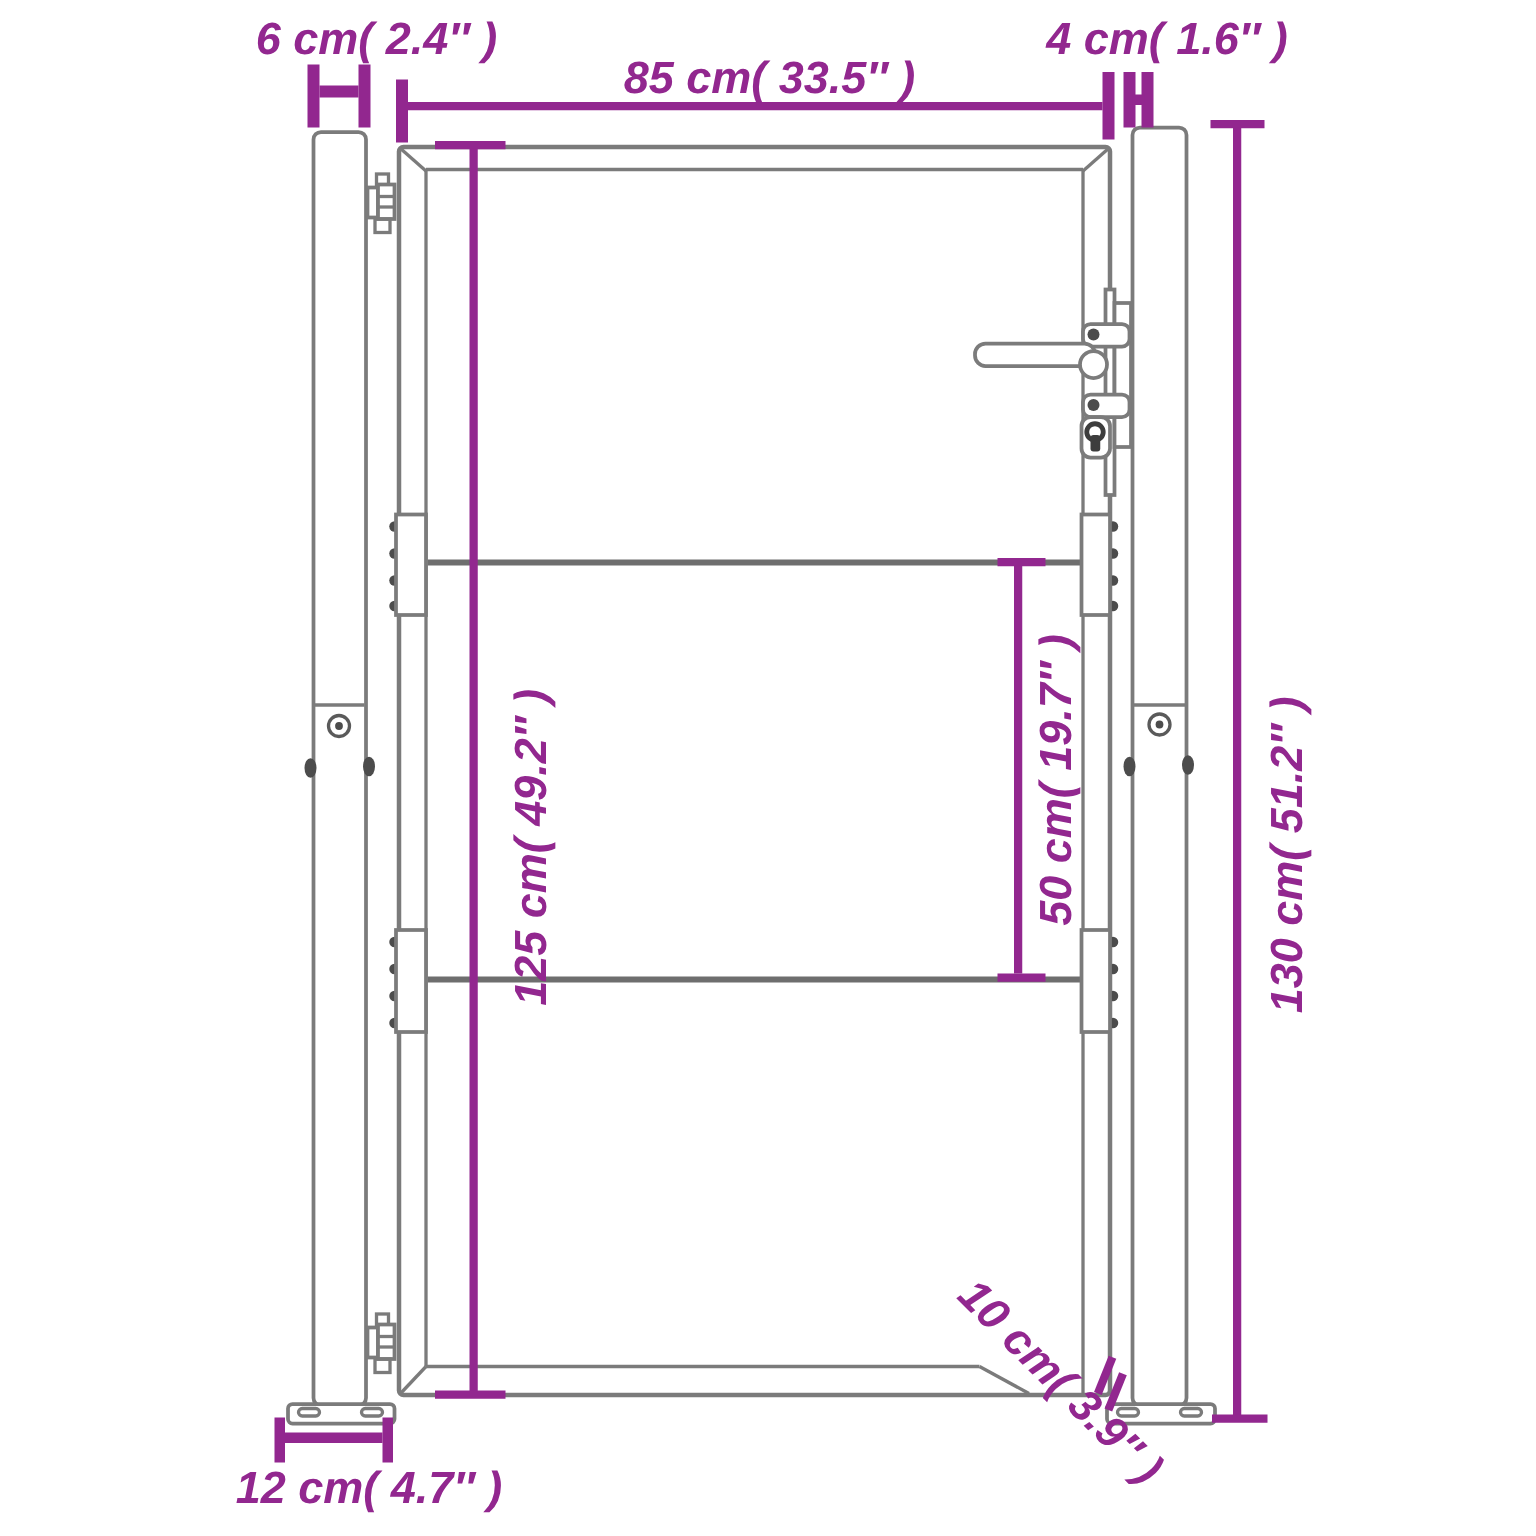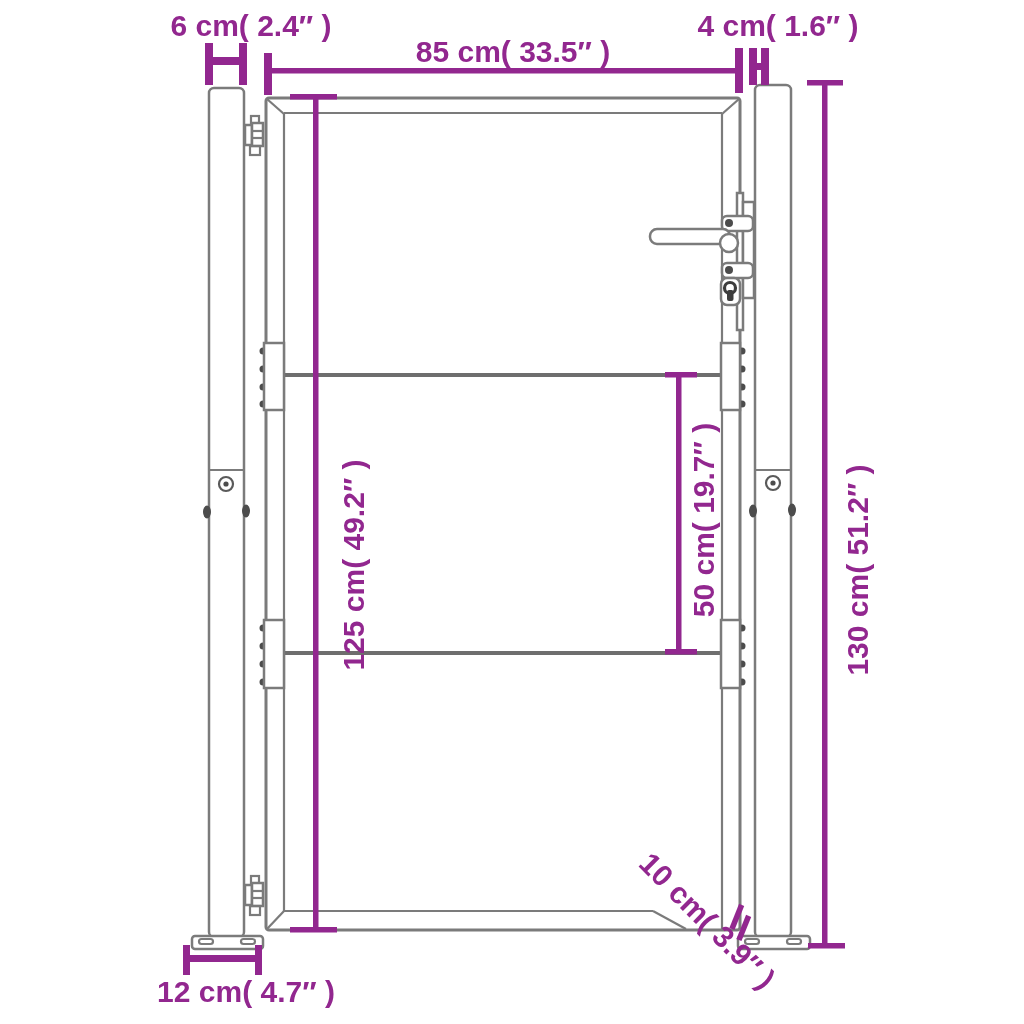--- a/index.html
+++ b/index.html
@@ -1,17 +1,17 @@
 <!DOCTYPE html>
 <html><head>
 <meta charset="utf-8">
 <style>
   html,body{margin:0;padding:0;background:#ffffff;}
   .stage{position:relative;width:1024px;height:1024px;background:#ffffff;overflow:hidden;
-         font-family:"Liberation Sans",sans-serif;}
+         font-family:"Liberation Sans",sans-serif;font-style:italic;}
   svg{position:absolute;left:0;top:0;}
   .outline{fill:#ffffff;stroke:#7b7b7b;stroke-width:2.5;}
   .outline-thin{fill:none;stroke:#7b7b7b;stroke-width:2.2;}
   .rail{stroke:#6e6e6e;stroke-width:4;}
   .dark{fill:#4c4c4c;stroke:none;}
   .dim{fill:#92278f;stroke:none;}
   .dim-label{fill:#92278f;font-weight:700;font-size:30px;
              font-family:"Liberation Sans",sans-serif;}
 </style>
 </head>

